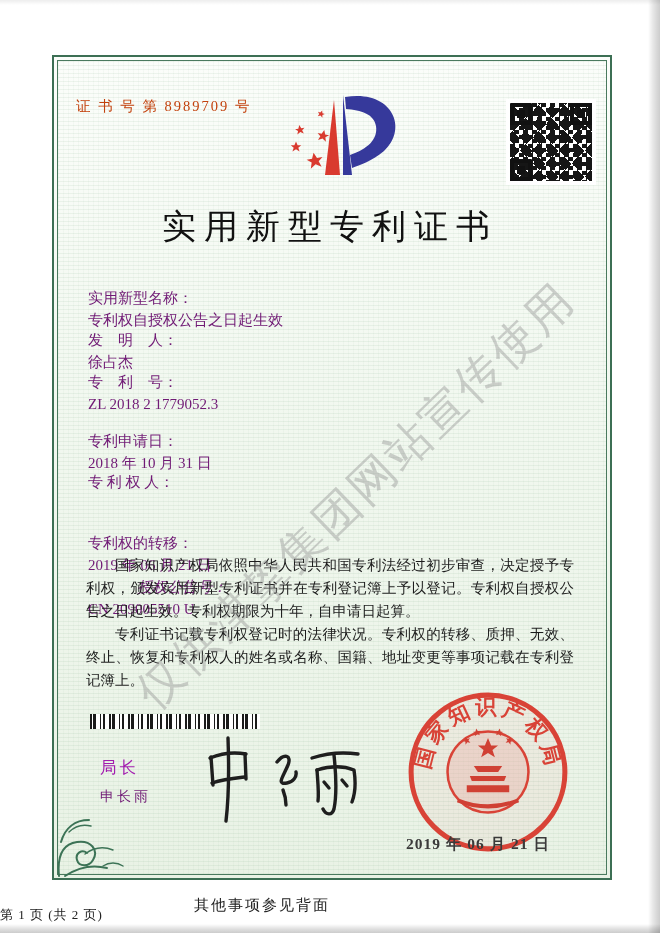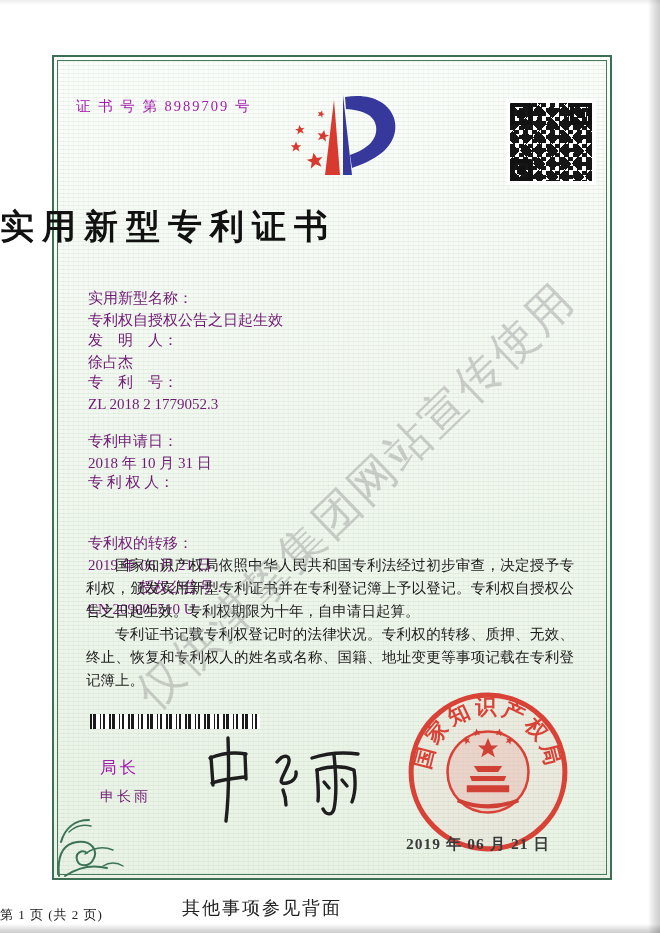--- a/index.html
+++ b/index.html
@@ -12,23 +12,23 @@
   .edge-bottom{left:0;bottom:0;width:100%;height:9px;background:linear-gradient(180deg,rgba(0,0,0,0) 0,rgba(0,0,0,.12) 55%,rgba(0,0,0,.20) 100%);}
   .edge-top{left:0;top:0;width:100%;height:5px;background:linear-gradient(0deg,rgba(0,0,0,0) 0,rgba(0,0,0,.07) 100%);}
 
   
   .frame{left:52px;top:55px;width:560px;height:825px;border:2px solid #3c6f54;box-sizing:border-box;
          background:linear-gradient(180deg,#fbfdfa 0%,#f2f8f0 40%,#e9f2e5 100%);}
   .frame-inner{position:absolute;inset:3px;border:1px solid #4a7a5e;
          background:repeating-linear-gradient(0deg,rgba(110,160,120,.10) 0 1px,transparent 1px 4px),
                     repeating-linear-gradient(90deg,rgba(110,160,120,.05) 0 1px,transparent 1px 5px);}
 
-  .cert-no{left:76px;top:97px;font-size:14.5px;color:#a21caf;letter-spacing:2px;}
-
-  .title{left:0;top:204px;width:660px;text-align:left;font-size:34px;font-weight:700;color:#111;letter-spacing:8px;}
+  .cert-no{left:76px;top:97px;font-size:14.5px;color:#c2410c;letter-spacing:2px;}
+
+  .title{left:0;top:204px;width:660px;text-align:center;font-size:34px;font-weight:400;color:#111;letter-spacing:8px;}
 
   .field-row{left:88px;display:flex;font-size:15px;color:#701a75;line-height:22px;white-space:nowrap;flex-direction:column;}
   .field-row .lab{flex:0 0 auto;}
   .field-row .val{flex:0 0 auto;}
   .addr .val{white-space:normal;width:360px;}
   .addr .val span{display:block;}
   .grant-pair2{margin-left:49px;font-style:italic;}
 
   .paras{left:86px;top:554px;width:488px;color:#1c1c1c;}
   .paras p{margin:0;text-indent:2em;text-align:justify;font-size:14.5px;line-height:23px;}
@@ -37,21 +37,21 @@
     repeating-linear-gradient(90deg,#1a1a1a 0 2px,#fff 2px 3px,#1a1a1a 3px 6px,#fff 6px 10px,#1a1a1a 10px 11px,#fff 11px 13px,#1a1a1a 13px 15px,#fff 15px 19px);}
 
   .signer-title{left:100px;top:757px;font-size:16.5px;color:#a21caf;letter-spacing:3px;}
   .signer-name{left:100px;top:788px;font-size:14px;color:#701a75;letter-spacing:3px;}
   .signature{left:182px;top:728px;z-index:4;}
 
   .seal{left:402px;top:686px;width:172px;height:172px;z-index:6;opacity:.93;}
   .seal-date{left:406px;top:834px;font-size:15.5px;font-weight:600;color:#3a3a3a;letter-spacing:1px;z-index:7;}
 
   .page-info{left:0;top:906px;width:660px;font-size:13px;color:#222;letter-spacing:1px;}
-  .back-note{left:0;top:896px;width:524px;text-align:center;font-size:18px;color:#222;letter-spacing:2px;}
+  .back-note{left:0;top:896px;width:524px;text-align:center;font-size:15px;color:#222;letter-spacing:2px;}
 
   .watermark{left:356px;top:496px;transform:translate(-50%,-50%) rotate(-44deg);transform-origin:center;
     font-family:"Liberation Sans","DejaVu Sans",sans-serif;font-size:46px;letter-spacing:3px;white-space:nowrap;
     color:#8f8f8f;opacity:.40;z-index:5;}
 
   
   .logo{left:276px;top:84px;width:178px;height:106px;}
   .qr{left:506px;top:99px;width:90px;height:86px;background:#fff;}
   .qr-mod{position:absolute;inset:4px;background:
      repeating-conic-gradient(#161616 0% 25%,transparent 0% 50%) 0 0/9px 9px,

